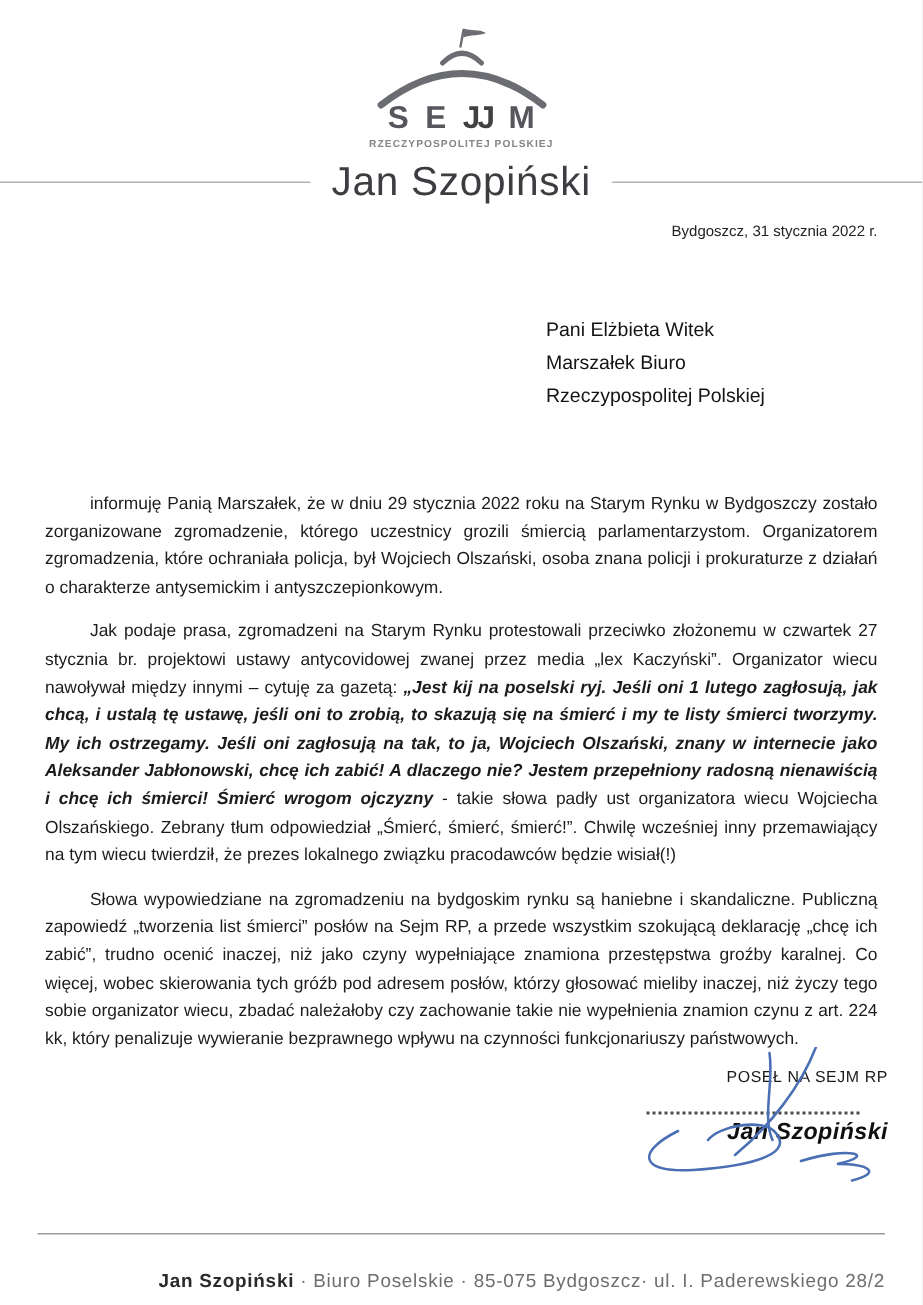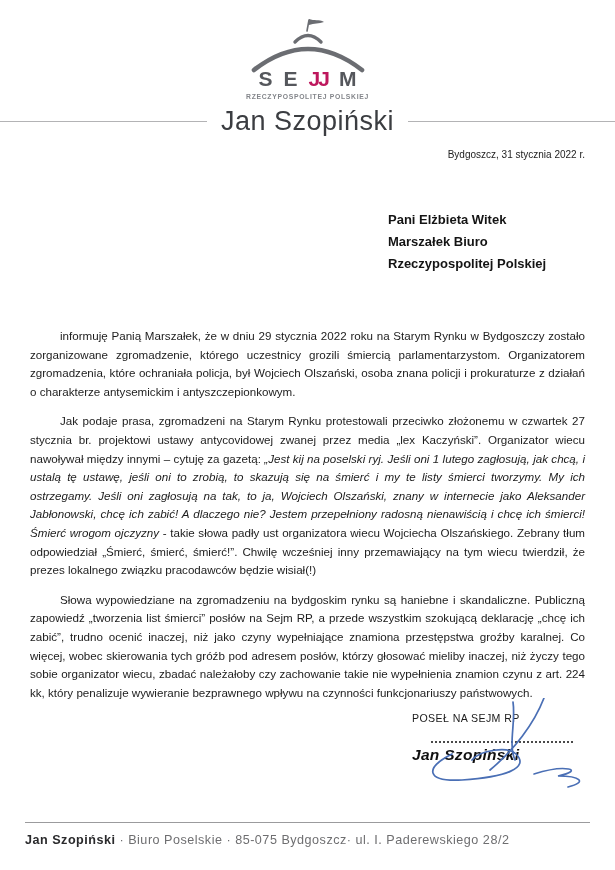--- a/index.html
+++ b/index.html
@@ -14,21 +14,21 @@
   }
 
   
   .logo { position:absolute; top:16px; left:0; right:0; text-align:center; }
   .logo svg { display:block; margin:0 auto; }
   .logo-letters {
     display:flex; justify-content:center; align-items:flex-start; gap:11px;
     font-size:21px; font-weight:600; color:#55575c;
     margin-top:-6px; line-height:1;
   }
-  .logo-letters .jj { color:#be185d; letter-spacing:-2px; }
+  .logo-letters .jj { color:#404040; letter-spacing:-2px; }
   .logo-subtitle {
     margin-top:4px; font-size:6.8px; letter-spacing:0.7px;
     color:#83858a; font-weight:600;
   }
 
   
   .banner {
     position:absolute; top:106px; left:0; right:0;
     display:flex; align-items:center;
   }
@@ -39,42 +39,42 @@
   }
 
   
   .dateline {
     position:absolute; top:149px; right:30px;
     font-size:10px; color:#222;
   }
 
   
   .addressee {
-    position:absolute; top:209px; left:388px;
-    font-size:13px; font-weight:bold; line-height:22px; color:#141414;
+    position:absolute; top:209px; left:364px;
+    font-size:13px; font-weight:normal; line-height:22px; color:#141414;
   }
 
   
   .letter-body {
     position:absolute; top:316px; left:30px; width:555px;
   }
   .letter-body p {
     margin:11px 0 10px 0;
     text-indent:30px;
     text-align:justify;
     font-size:11.6px;
     line-height:18.6px;
     color:#1c1c1c;
   }
-  .quote { font-weight:normal; font-style:italic; }
+  .quote { font-weight:bold; font-style:italic; }
 
   
   .signature-block {
     position:absolute; top:712px; left:412px; width:180px;
-    text-align:left;
+    text-align:right;
   }
   .signature-role {
     font-size:10.6px; letter-spacing:0.4px; color:#1a1a1a; font-weight:500;
   }
   .signature-dots {
     width:142px; margin:17px auto 0 auto;
     border-top:2px dotted #4a4a4a; height:0;
   }
   .signature-name {
     margin-top:3px; font-size:15.5px; font-weight:bold; font-style:italic;
@@ -83,21 +83,21 @@
   .signature-ink {
     position:absolute; left:6px; top:-14px; pointer-events:none;
   }
 
   
   .page-footer {
     position:absolute; left:25px; right:25px; top:822px;
   }
   .footer-rule { height:1px; background:#9b9b9d; }
   .footer-text {
-    margin-top:10px; text-align:left;
+    margin-top:24px; text-align:right;
     font-size:12.6px; letter-spacing:0.5px; color:#6e6e70;
   }
   .footer-text .footer-name { font-weight:bold; color:#2a2a2c; }
 </style>
 </head>
 <body>
 
 <div class="page">
 
   <div class="logo">

